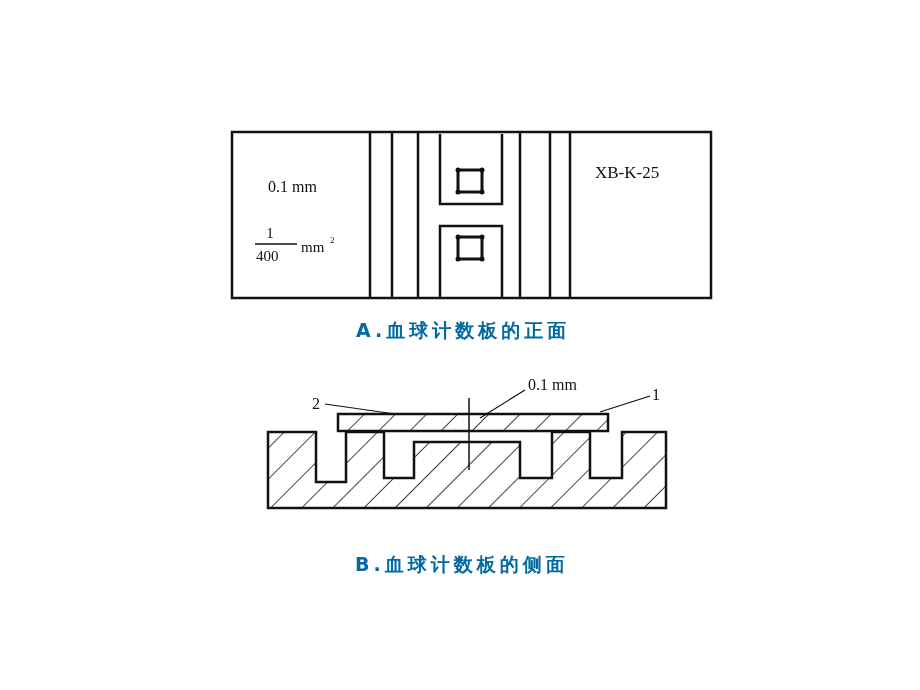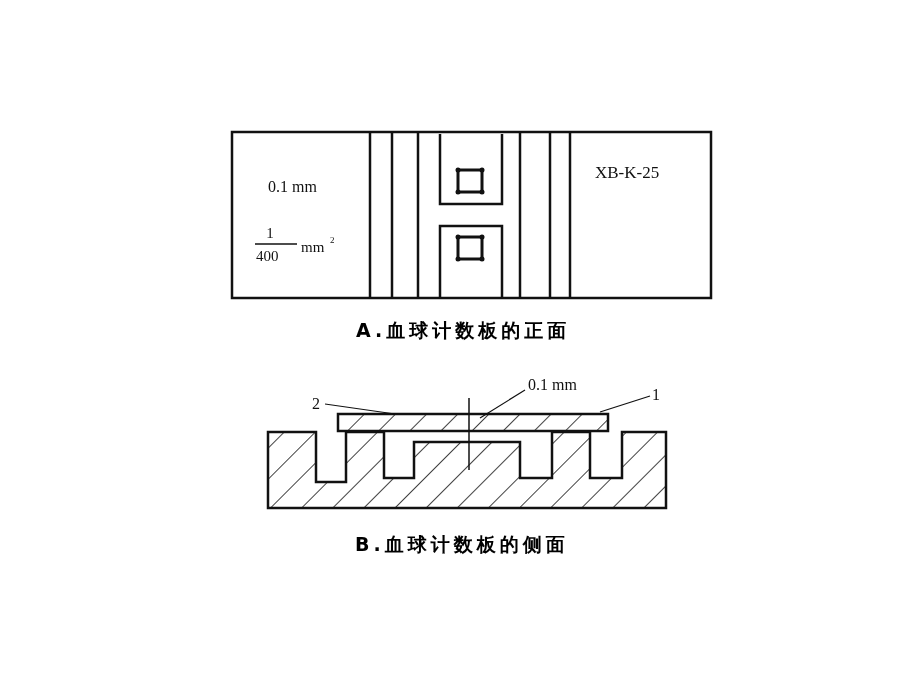--- a/index.html
+++ b/index.html
@@ -1,18 +1,18 @@
 <!DOCTYPE html>
 <html><head>
 <meta charset="utf-8">
 <style>
   html, body { margin:0; padding:0; background:#ffffff; }
   body { width:920px; height:690px; position:relative; overflow:hidden; font-family:"DejaVu Serif", serif; }
   svg { position:absolute; left:0; top:0; }
-  .cap { position:absolute; font-family:"DejaVu Sans", sans-serif; font-size:19px; color:#000000; letter-spacing:4px; font-weight:bold; white-space:nowrap; }
+  .cap { position:absolute; font-family:"DejaVu Sans", sans-serif; font-size:19px; color:#0369a1; letter-spacing:4px; font-weight:bold; white-space:nowrap; }
   .lbl { font-family:"Liberation Serif", serif; fill:#111; }
 </style>
 </head>
 <body>
 
 <svg width="920" height="690" viewBox="0 0 920 690">
   <defs>
     <pattern id="hatch" patternUnits="userSpaceOnUse" width="22" height="22" patternTransform="rotate(45)">
       <line x1="0" y1="0" x2="0" y2="22" stroke="#111" stroke-width="1.6"></line>
     </pattern>
@@ -62,13 +62,13 @@
     <line x1="480" y1="418" x2="525" y2="390" stroke="#111" stroke-width="1.2"></line>
     <text class="lbl" x="528" y="390" font-size="16">0.1 mm</text>
     <line x1="325" y1="404" x2="395" y2="414" stroke="#111" stroke-width="1.2"></line>
     <text class="lbl" x="312" y="409" font-size="16">2</text>
     <line x1="600" y1="412" x2="650" y2="396" stroke="#111" stroke-width="1.2"></line>
     <text class="lbl" x="652" y="400" font-size="16">1</text>
   </g>
 </svg>
 
 <div class="cap" style="left:356px; top:318px;">A.血球计数板的正面</div>
-<div class="cap" style="left:355px; top:532px;">B.血球计数板的侧面</div>
+<div class="cap" style="left:355px; top:552px;">B.血球计数板的侧面</div>
 
 </body></html>

